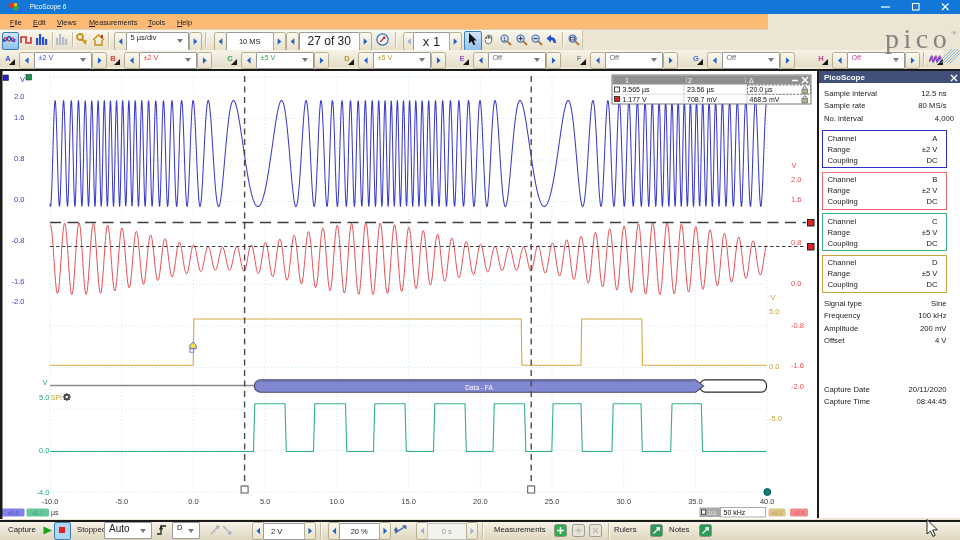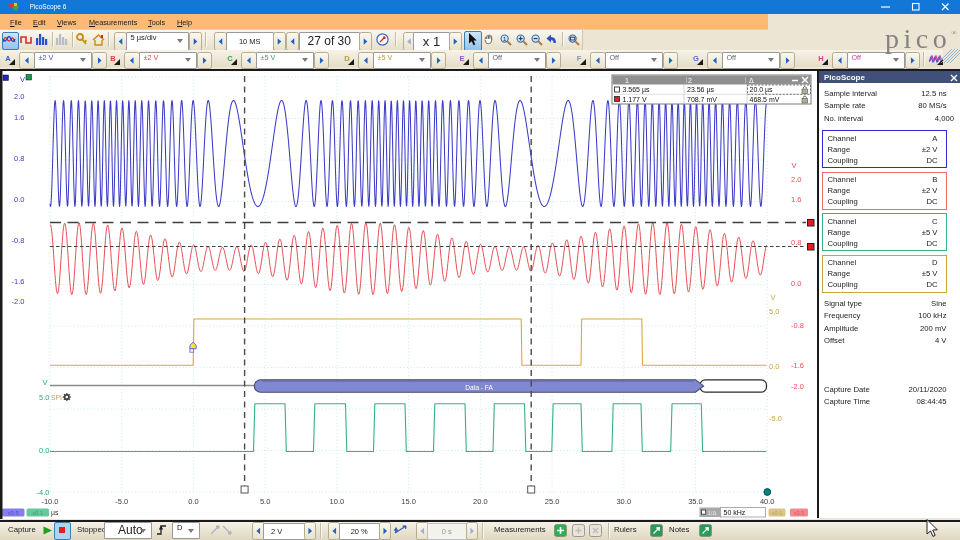--- a/index.html
+++ b/index.html
@@ -567,21 +567,21 @@
   </div>
 <div id="status">
     <span class="st" style="left:8px;top:3.5px">Capture</span>
     <svg style="position:absolute;left:43px;top:4px" width="10" height="9">
       <polygon points="0.5,0.5 9,4.5 0.5,8.5" fill="#1fa01f"></polygon>
     </svg>
     <div style="position:absolute;left:54px;top:0.5px;width:15px;height:16px;background:#aed4f2;border:1px solid #3c7fb1;border-radius:2px"></div>
     <div style="position:absolute;left:58.5px;top:5px;width:6.5px;height:6.5px;background:#e02020"></div>
     <span class="st" style="left:77px;top:3.5px">Stopped</span>
     <div class="combo wbord" style="left:104px;top:0.5px;width:46px;height:15px">
-      <span style="color:#222;font-size:12px;margin-left:13px">Auto</span>
+      <span style="color:#222;font-size:10px;margin-left:4px">Auto</span>
       <svg class="dd" width="9" height="6">
         <polygon points="1,1 7,1 4,5" fill="#7a7a7a"></polygon>
       </svg>
     </div>
     <svg style="position:absolute;left:156px;top:2.5px" width="12" height="12">
       <path d="M1,10 L5,10 L5,2 L10,2" fill="none" stroke="#222" stroke-width="1.3"></path>
       <path d="M5,5.5 L2.8,5.5 L5,1.5 L7.2,5.5 Z" fill="#222"></path>
     </svg>
     <div class="combo wbord" style="left:172px;top:0.5px;width:26px;height:15px">
       <span style="color:#222;font-size:7.5px;margin-left:4px">D</span>

